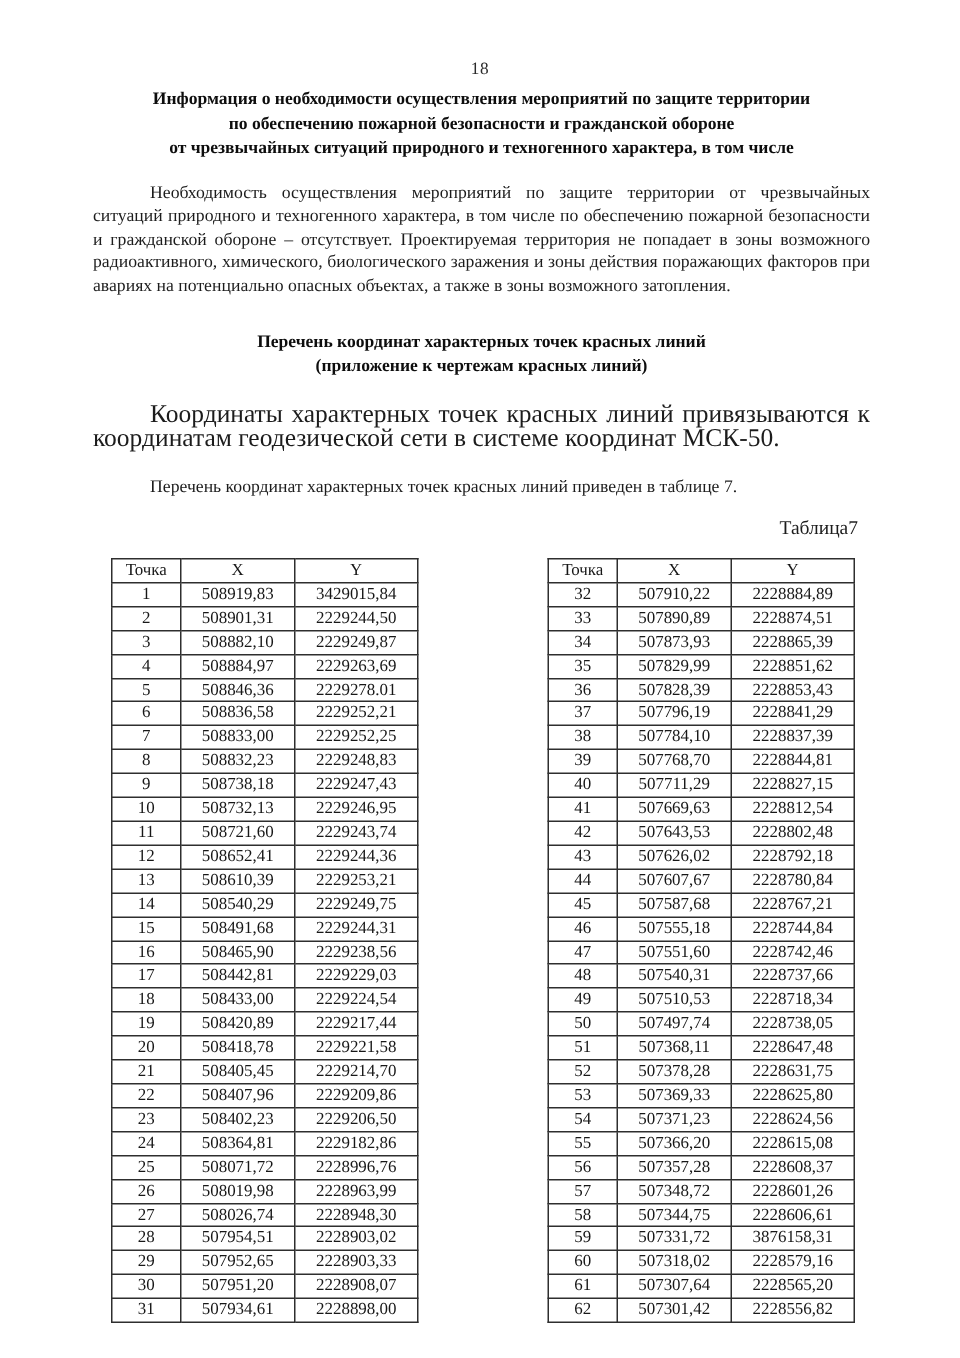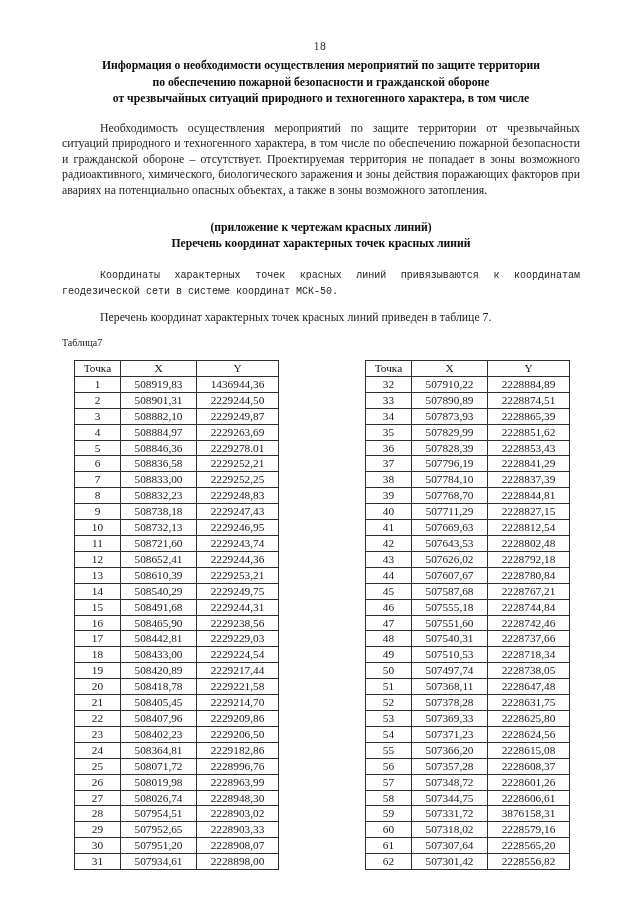--- a/index.html
+++ b/index.html
@@ -53,38 +53,37 @@
     text-align: center;
     font-weight: bold;
     font-size: 11.7px;
     line-height: 15.5px;
     margin-top: 22px;
     color: #0d0d0d;
   }
   .section-title .tline { display: block; }
   .para2 {
     margin-top: 17px;
-    font-size: 10px;
+    font-size: 17px;
     line-height: 15.6px;
     text-align: justify;
     text-indent: 38px;
     color: #1c1c1c;
-    font-family: Liberation Mono, monospace;
   }
   .para3 {
     margin-top: 1px;
     font-size: 11.8px;
     line-height: 15.6px;
     text-align: left;
     text-indent: 38px;
     color: #1c1c1c;
   }
   .table-caption {
-    text-align: left;
-    font-size: 10px;
+    text-align: right;
+    font-size: 13px;
     margin-top: 5px;
     padding-right: 8px;
     color: #1c1c1c;
   }
   .tables-wrap {
     display: flex;
     justify-content: space-between;
     margin-top: 12px;
     padding: 0 10px 0 12px;
   }
@@ -122,22 +121,22 @@
 
     <div class="doc-title">
       <span class="tline">Информация о необходимости осуществления мероприятий по защите территории</span>
       <span class="tline">по обеспечению пожарной безопасности и гражданской обороне</span>
       <span class="tline">от чрезвычайных ситуаций природного и техногенного характера, в том числе</span>
     </div>
 
     <p class="para">Необходимость осуществления мероприятий по защите территории от чрезвычайных ситуаций природного и техногенного характера, в том числе по обеспечению пожарной безопасности и гражданской обороне – отсутствует. Проектируемая территория не попадает в зоны возможного радиоактивного, химического, биологического заражения и зоны действия поражающих факторов при авариях на потенциально опасных объектах, а также в зоны возможного затопления.</p>
 
     <div class="section-title">
+      <span class="tline">Перечень координат характерных точек красных линий</span>
       <span class="tline">(приложение к чертежам красных линий)</span>
-      <span class="tline">Перечень координат характерных точек красных линий</span>
     </div>
 
     <p class="para2">Координаты характерных точек красных линий привязываются к координатам геодезической сети в системе координат МСК-50.</p>
     <p class="para3">Перечень координат характерных точек красных линий приведен в таблице 7.</p>
 
     <div class="table-caption">Таблица7</div>
 
     <div class="tables-wrap">
 
       <table class="coords">
@@ -150,21 +149,21 @@
           <tr>
             <th>Точка</th>
             <th>X</th>
             <th>Y</th>
           </tr>
         </thead>
         <tbody>
             <tr>
               <td>1</td>
               <td>508919,83</td>
-              <td>1436944,36</td>
+              <td>3429015,84</td>
             </tr>
             <tr>
               <td>2</td>
               <td>508901,31</td>
               <td>2229244,50</td>
             </tr>
             <tr>
               <td>3</td>
               <td>508882,10</td>
               <td>2229249,87</td>

